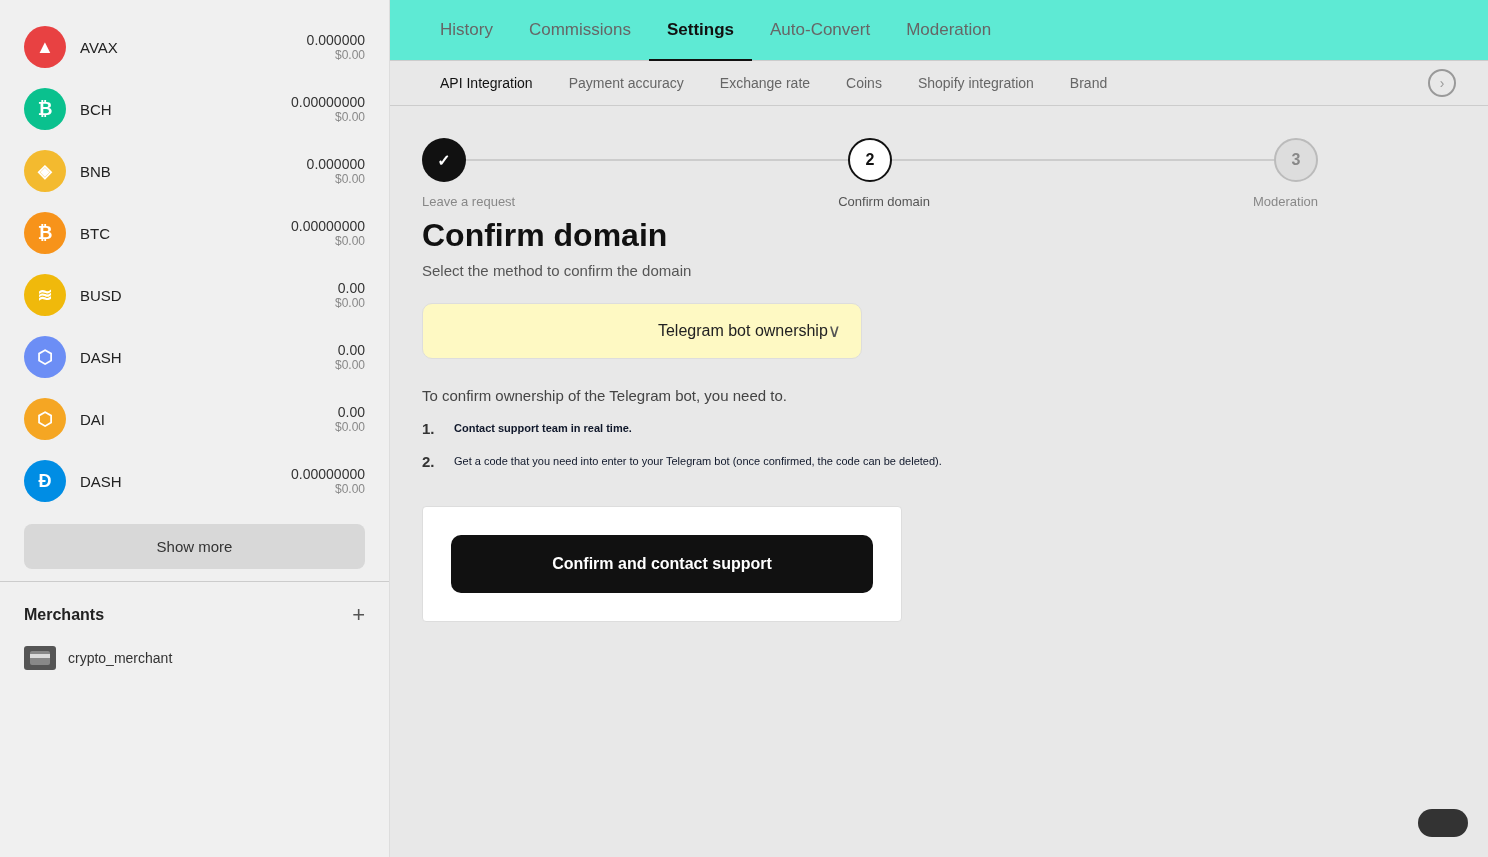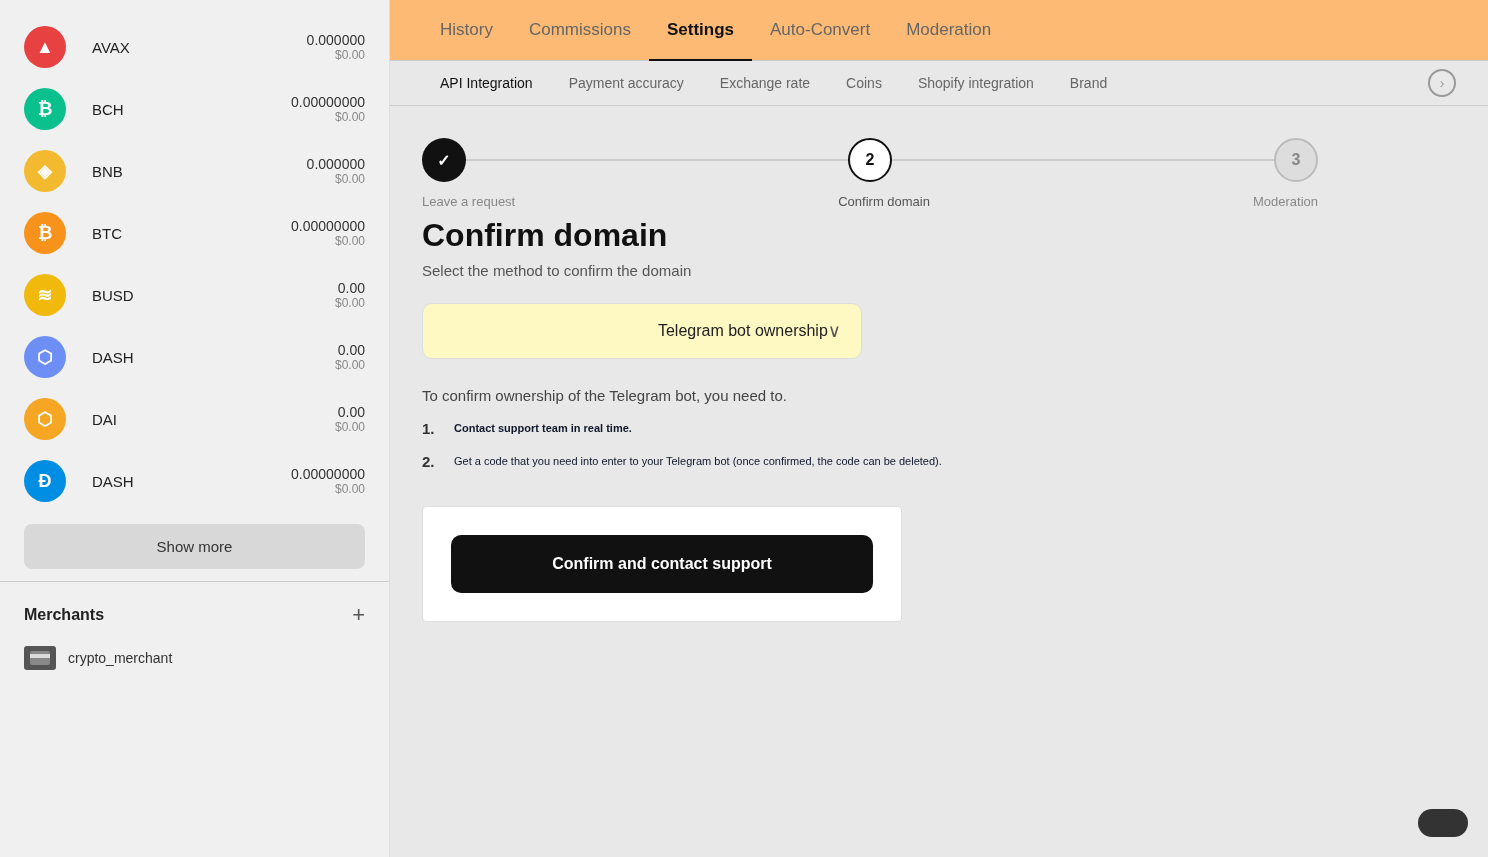--- a/index.html
+++ b/index.html
@@ -36,21 +36,20 @@
       font-size: 18px;
       font-weight: bold;
       color: white;
       flex-shrink: 0;
     }
     .coin-name {
       font-size: 15px;
       font-weight: 500;
       color: #222;
       flex: 1;
-      margin-left: 12px;
     }
     .coin-values {
       text-align: right;
     }
     .coin-amount {
       font-size: 14px;
       color: #333;
     }
     .coin-usd {
       font-size: 12px;
@@ -116,21 +115,21 @@
       flex: 1;
       background: #e8e8e8;
       overflow-y: auto;
     }
 
     
     .nav-tabs {
       display: flex;
       gap: 0;
       padding: 0 32px;
-      background: #fdba74;
+      background: #5eead4;
       border-bottom: 1px solid #ccc;
     }
     .nav-tab {
       padding: 20px 18px;
       font-size: 17px;
       color: #666;
       cursor: pointer;
       position: relative;
       white-space: nowrap;
     }

